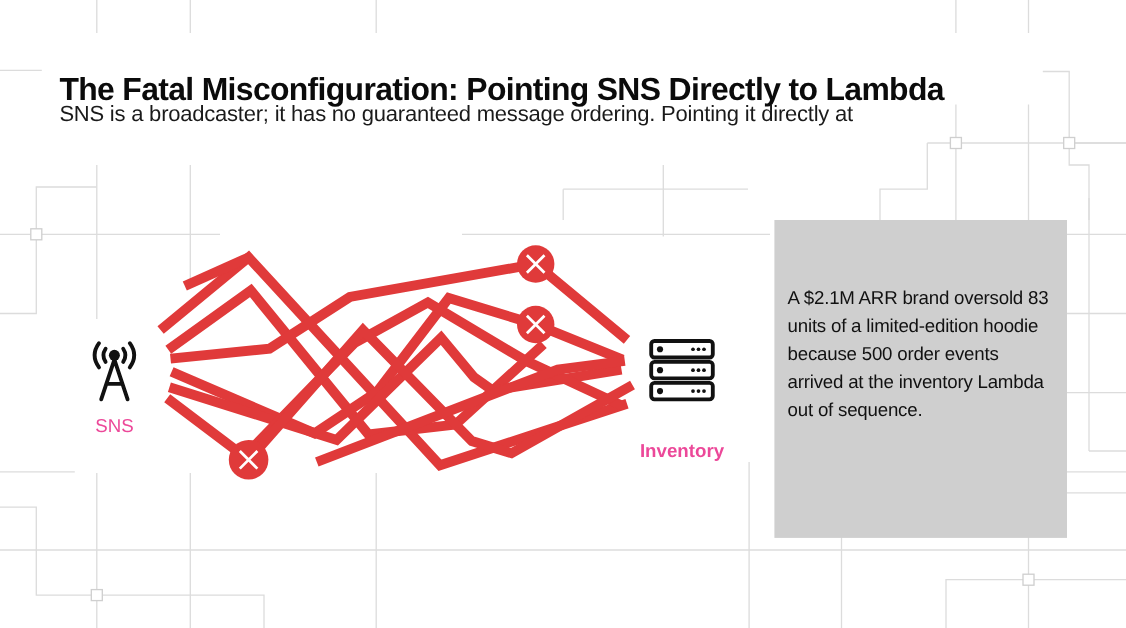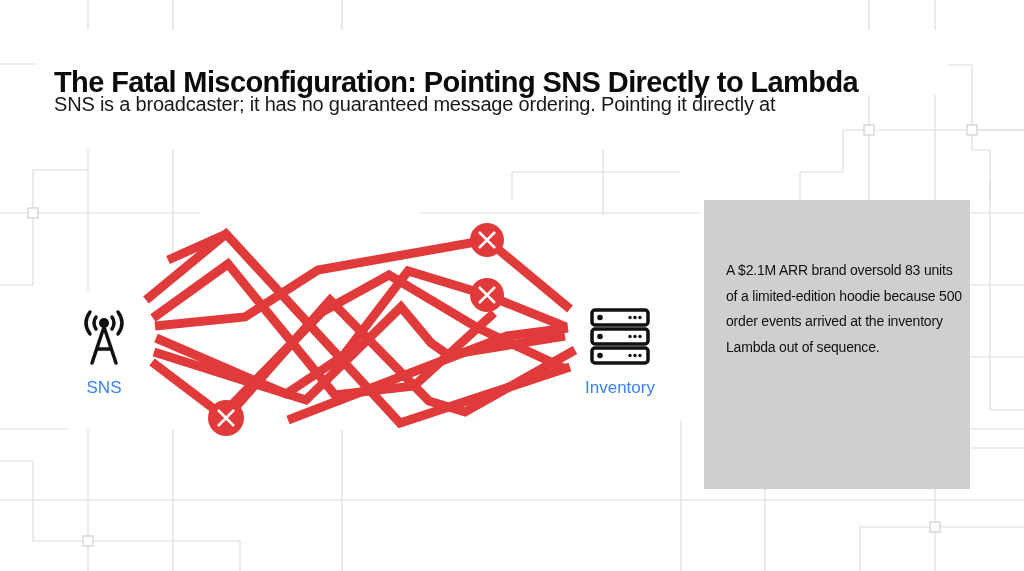--- a/index.html
+++ b/index.html
@@ -1,23 +1,23 @@
 <!DOCTYPE html>
 <html><head>
 <meta charset="utf-8">
 <style>
   html, body { margin:0; padding:0; }
   body { width:1024px; height:571px; position:relative; overflow:hidden; background:#ffffff; font-family:"Liberation Sans", "DejaVu Sans", sans-serif; color:#111; }
   .bg { position:absolute; left:0; top:0; width:1024px; height:571px; }
   .title { position:absolute; left:54px; top:44px; font-size:29px; font-weight:700; letter-spacing:-0.6px; color:#0b0b0b; white-space:nowrap;margin-top:22px; }
   .subtitle { position:absolute; left:54px; top:92px; width:800px; font-size:20px; line-height:25px; color:#1a1a1a; letter-spacing:-0.2px; }
   .diagram { position:absolute; left:0; top:0; width:1024px; height:571px; }
-  .node-label { position:absolute; font-size:17px; line-height:20px; text-align:center; color:#3b82f6; }
+  .node-label { position:absolute; font-size:17px; line-height:20px; text-align:center; color:#ec4899; }
   .callout { position:absolute; left:704px; top:200px; width:266px; height:289px; background:#cfcfcf; }
-  .callout-text { position:absolute; left:22px; top:58px; width:240px; font-size:14px; line-height:25.5px; color:#111; letter-spacing:-0.2px; }
+  .callout-text { position:absolute; left:12px; top:58px; width:240px; font-size:17px; line-height:25.5px; color:#111; letter-spacing:-0.2px; }
   .icon { position:absolute; }
 </style>
 </head>
 <body>
 
 <svg class="bg" viewBox="0 0 1024 571" xmlns="http://www.w3.org/2000/svg">
   <g stroke="#dcdcdc" stroke-width="1.2" fill="none">
 
     <line x1="88" y1="0" x2="88" y2="30"></line>
     <line x1="173" y1="0" x2="173" y2="30"></line>
@@ -129,19 +129,19 @@
     <circle cx="10" cy="28.5" r="2.8"></circle>
       <circle cx="40" cy="28.5" r="1.7"></circle>
       <circle cx="45" cy="28.5" r="1.7"></circle>
       <circle cx="50" cy="28.5" r="1.7"></circle>
     <circle cx="10" cy="47.5" r="2.8"></circle>
       <circle cx="40" cy="47.5" r="1.7"></circle>
       <circle cx="45" cy="47.5" r="1.7"></circle>
       <circle cx="50" cy="47.5" r="1.7"></circle>
   </g>
 </svg>
-<div class="node-label" style="left:560px;top:378px;width:120px;">
+<div class="node-label" style="left:560px;top:400px;width:120px;font-weight:bold;">
   <div>Inventory</div>
 </div>
 
 <div class="callout">
   <div class="callout-text">A $2.1M ARR brand oversold 83 units of a limited-edition hoodie because 500 order events arrived at the inventory Lambda out of sequence.</div>
 </div>
 
 </body></html>

